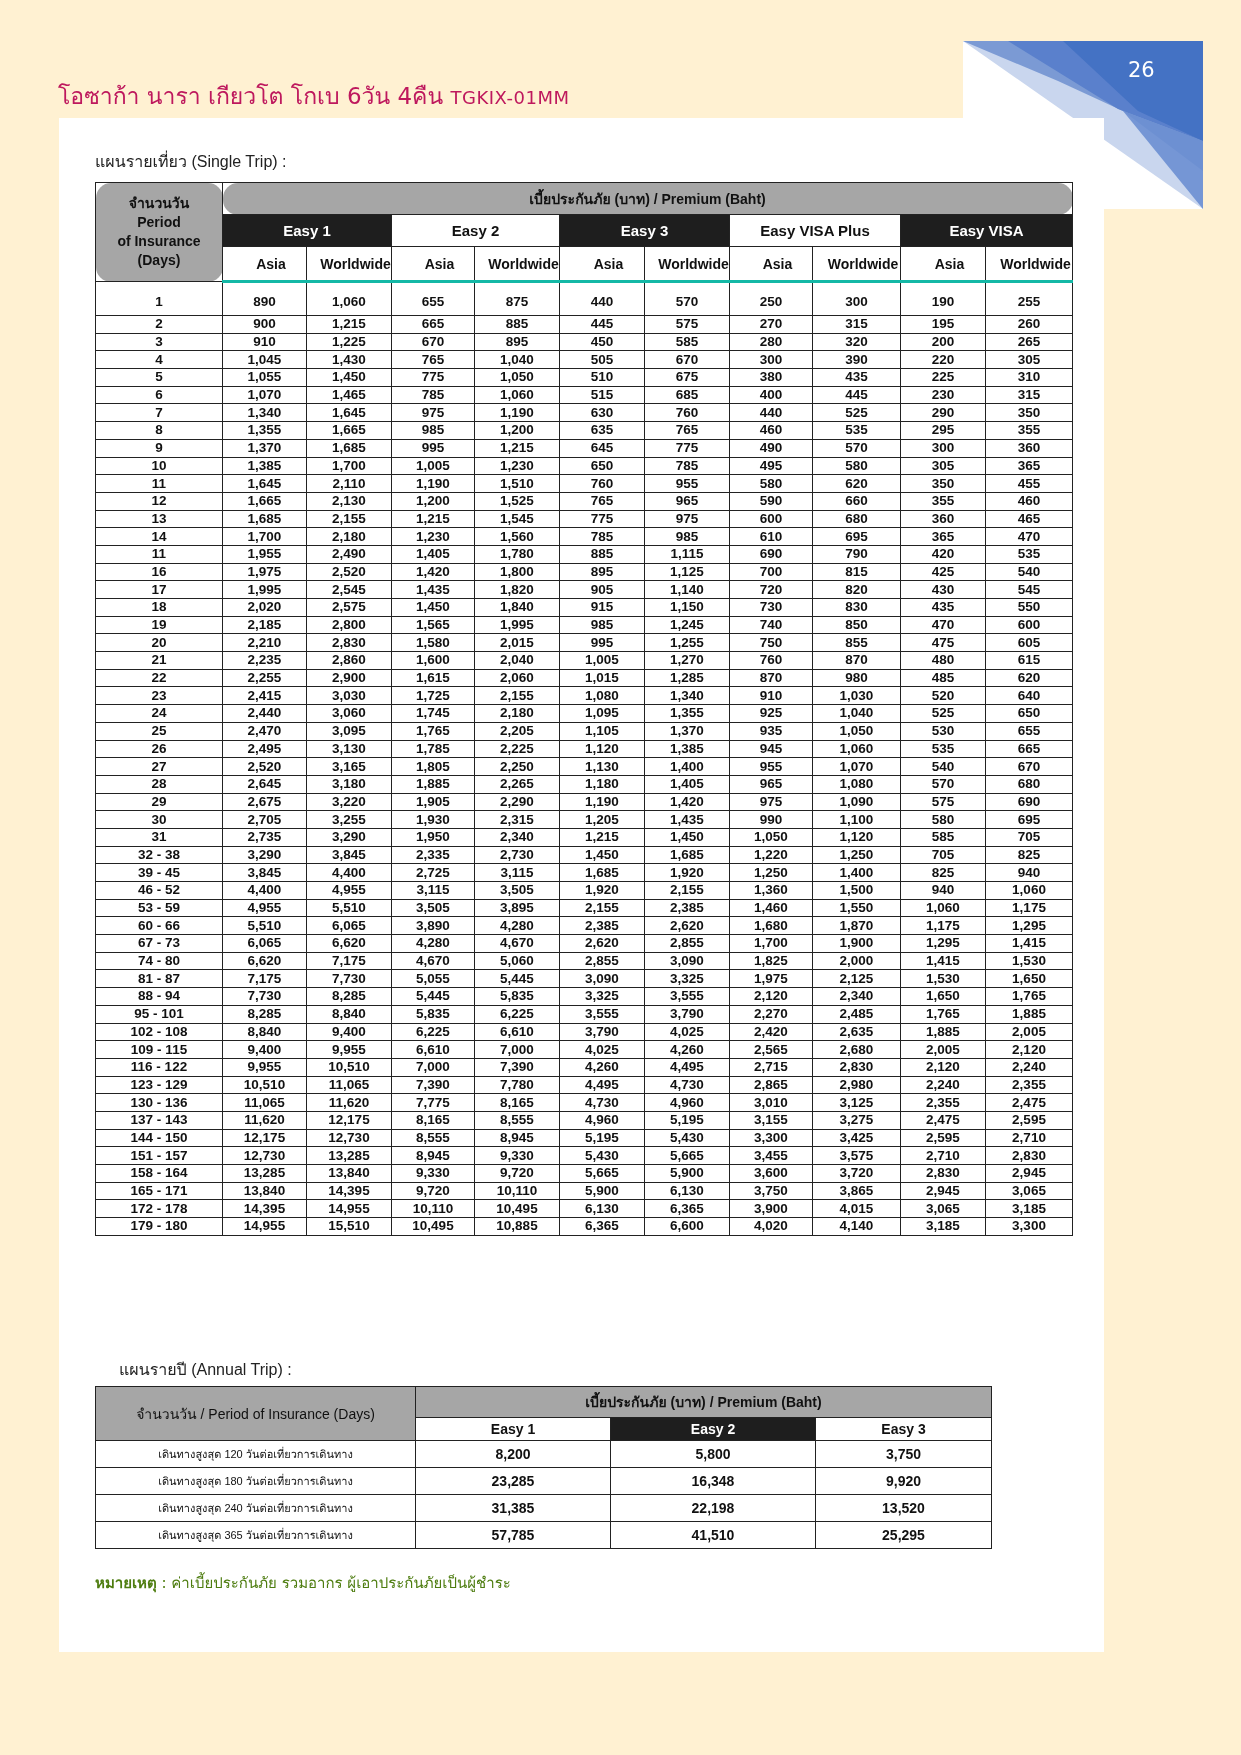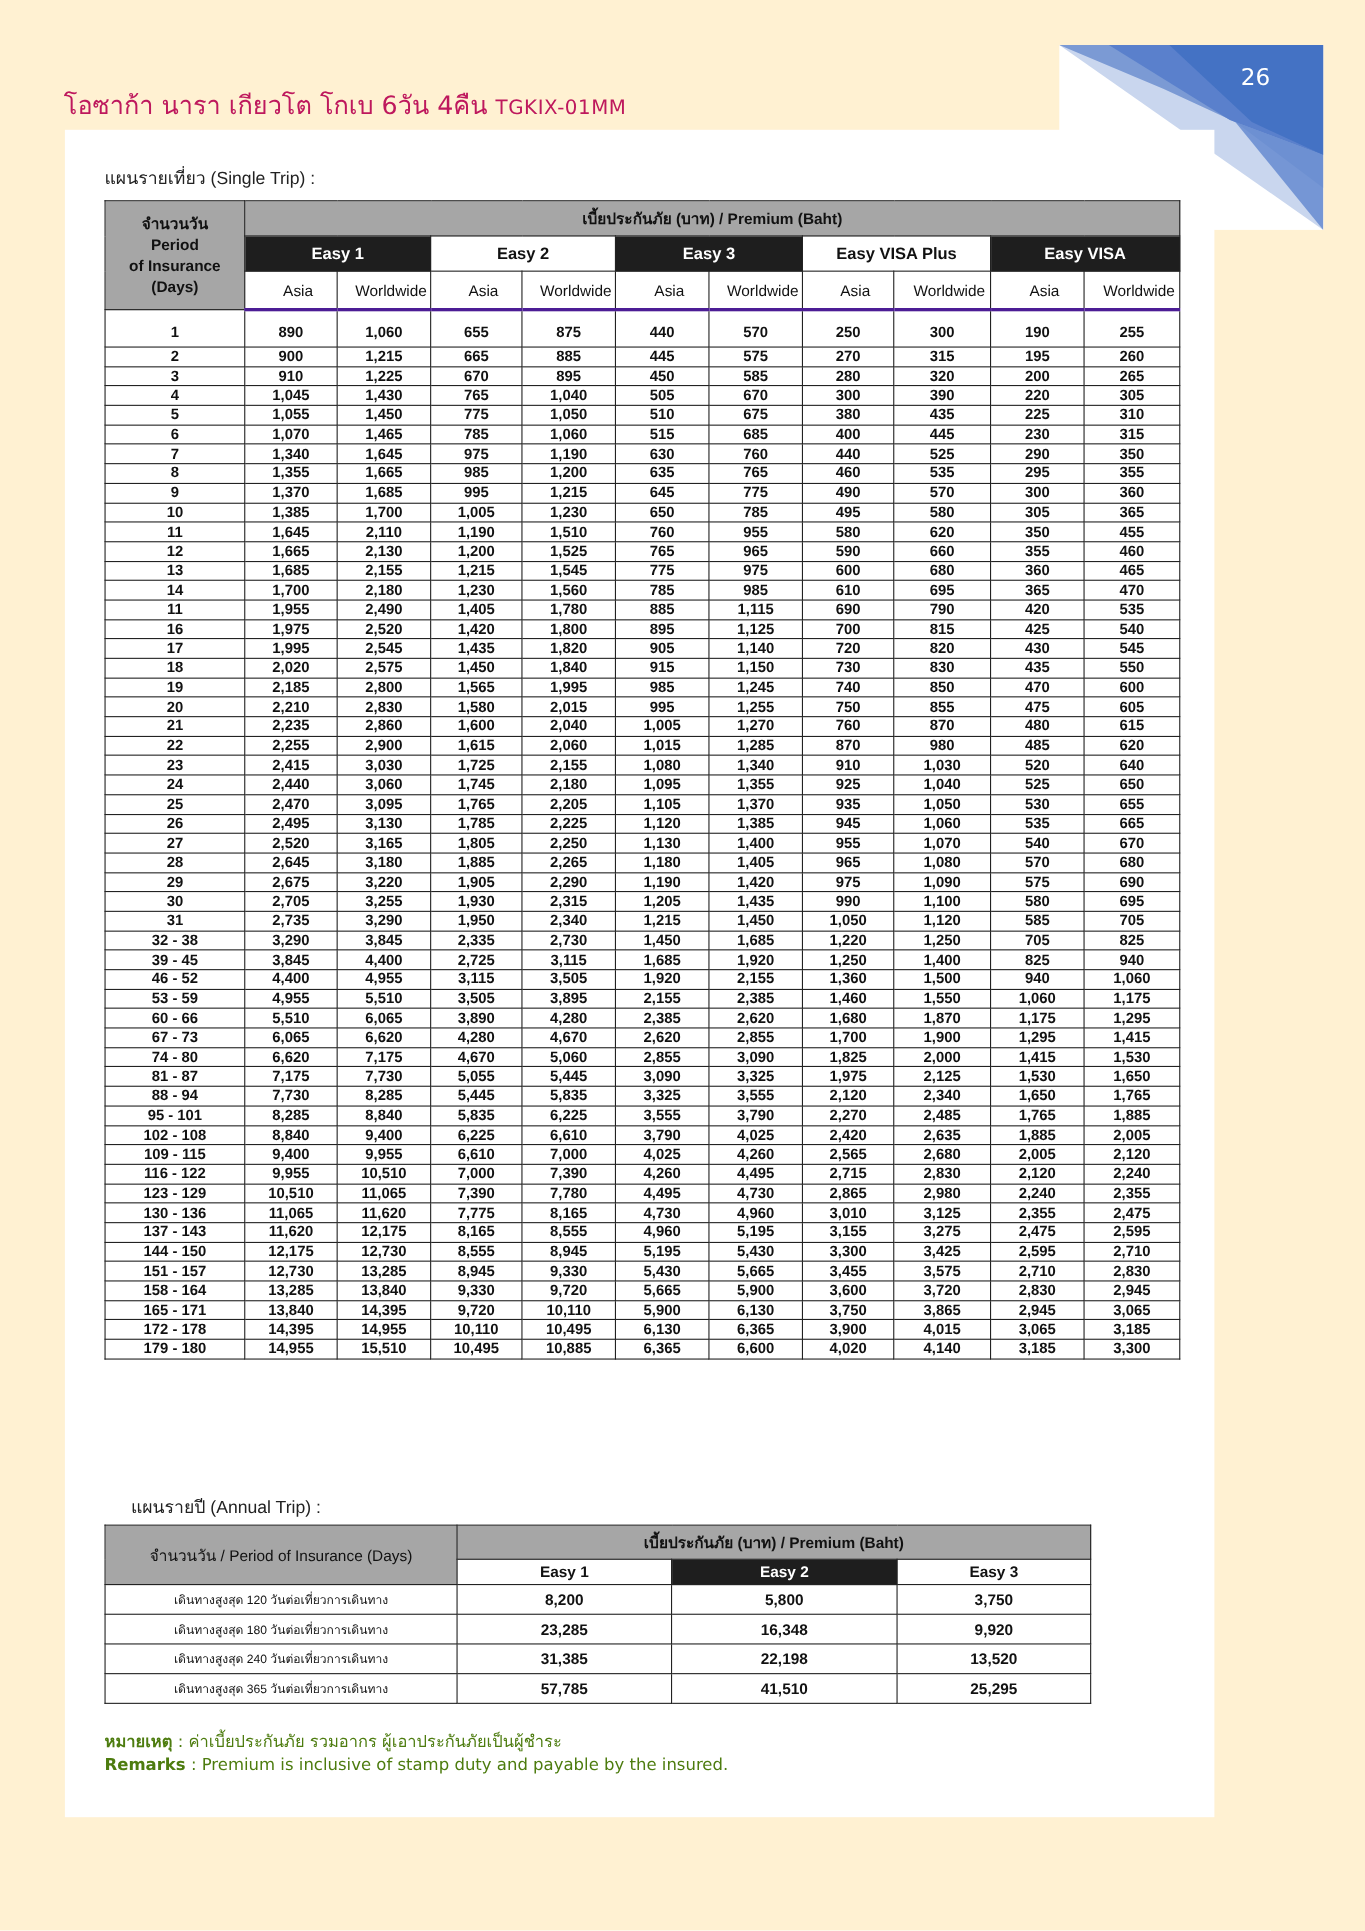--- a/index.html
+++ b/index.html
@@ -39,23 +39,23 @@
     font-family: "Liberation Sans", sans-serif; font-size: 13.5px; font-weight: bold;
     color: #111;
   }
   .main th { font-weight: bold; }
   .gray { background: #a6a6a6; color: #111; }
   .black { background: #1e1e1e !important; color: #fff !important; }
   .white { background: #fff; color: #111; }
   .main .period-head {
     font-size: 14px; line-height: 19px; font-weight: bold;
   }
-  .main .prem-row th { height: 31px; font-size: 14px; font-weight: bold; }
+  .main .prem-row th { height: 31px; font-size: 14px; font-weight: bold; border-radius: 15px; }
   .main .plan-row th { height: 31px; font-size: 15px; }
-  .main .sub-row th { height: 33px; font-weight: normal; font-size: 14px; border-bottom: 3px solid #4c1d95; padding-left: 13px; }
+  .main .sub-row th { height: 33px; font-weight: bold; font-size: 14px; border-bottom: 3px solid #14b8a6; padding-left: 13px; }
   .main tbody td { height: 16.7px; line-height: 16px; }
   .main tbody tr:first-child td { height: 26px; padding-top: 6px; }
   .main tbody td.p { font-weight: bold; }
   .annual { left: 95px; top: 1386px; width: 896px; }
   .annual td, .annual th {
     border: 1.5px solid #222; text-align: center; padding: 0;
     font-family: "Liberation Sans", sans-serif; font-size: 14px; font-weight: bold;
   }
   .annual .prem th { height: 30px; font-size: 14px; }
   .annual .plans th { height: 22px; }
@@ -871,14 +871,13 @@
         <td class="period">เดินทางสูงสุด  365 วันต่อเที่ยวการเดินทาง</td>
         <td>57,785</td>
         <td>41,510</td>
         <td>25,295</td>
       </tr>
     </tbody>
 </table>
 
 <div class="remarks">
   <div><b>หมายเหตุ</b><span> : ค่าเบี้ยประกันภัย รวมอากร ผู้เอาประกันภัยเป็นผู้ชำระ</span></div>
-  <div><b>Remarks</b><span> : Premium is inclusive of stamp duty and payable by the insured.</span></div>
 </div>
 
 </body></html>

